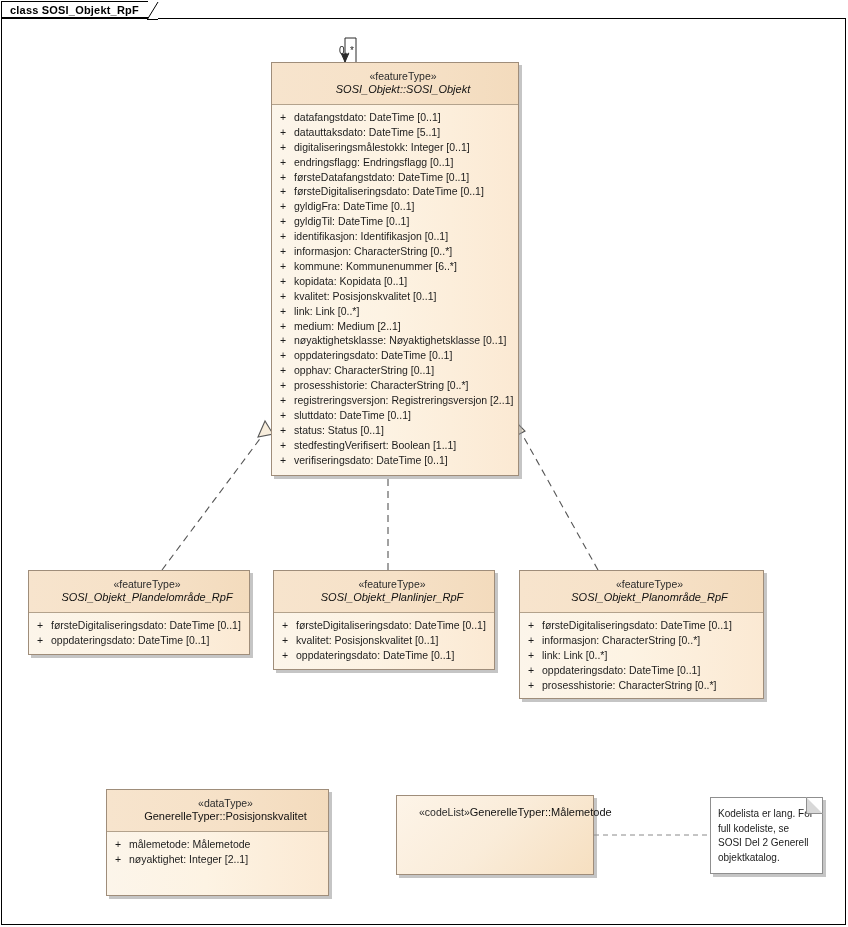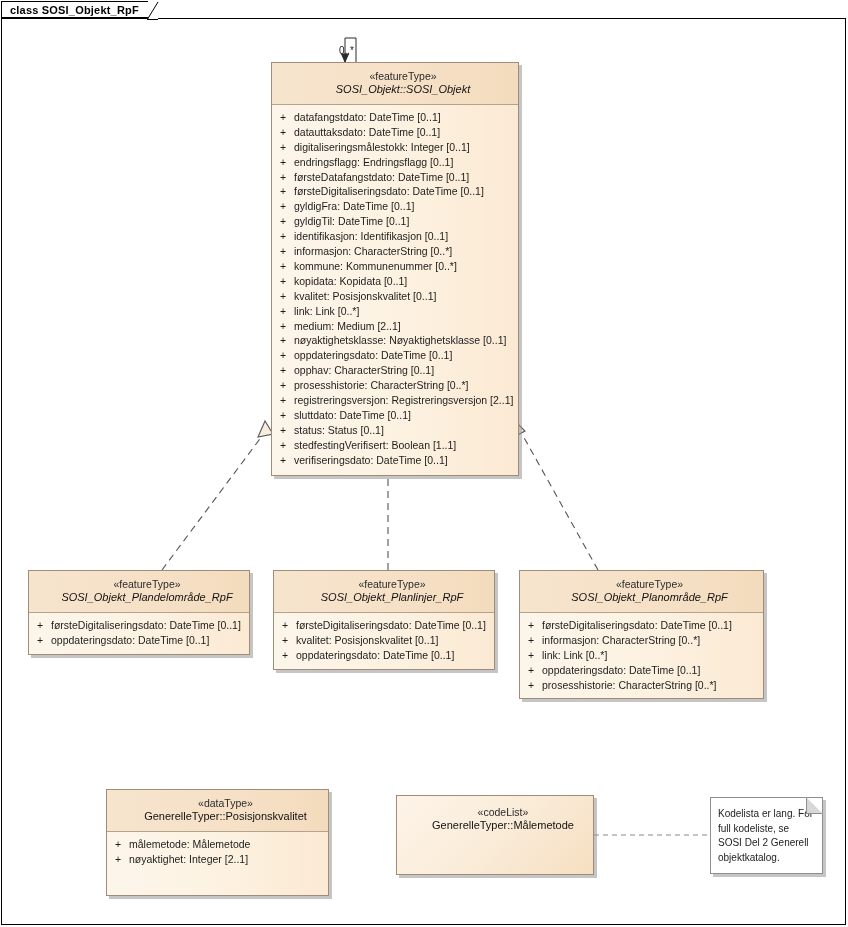--- a/index.html
+++ b/index.html
@@ -87,21 +87,21 @@
   #cls-plandelomrade{left:28px;top:570px;width:222px;}
   #cls-planlinjer{left:273px;top:570px;width:222px;}
   #cls-planomrade{left:519px;top:570px;width:245px;}
 
   
   #cls-posisjonskvalitet{left:106px;top:789px;width:223px;}
   #cls-posisjonskvalitet .attrs{padding-bottom:28px;}
   #cls-malemetode{left:396px;top:795px;width:198px;height:80px;}
   #cls-malemetode .hdr{
     border-bottom:none;height:100%;box-sizing:border-box;
-    display:flex;flex-direction:column;justify-content:flex-start;
+    display:flex;flex-direction:row;justify-content:flex-start;
     padding-top:10px;
     background:linear-gradient(135deg,#fdf4e8 0%,#faecd9 50%,#f6dfc0 100%);
   }
 
   
   .note{
     position:absolute;left:710px;top:797px;
     width:113px;height:77px;
     box-sizing:border-box;
     background:#fff;
@@ -183,21 +183,21 @@
       <span class="stereo">«featureType»</span>
       <span class="cname">SOSI_Objekt::SOSI_Objekt</span>
     </div>
     <div class="attrs">
       <div class="attr">
           <span class="vis">+</span>
           <span>datafangstdato: DateTime [0..1]</span>
         </div>
       <div class="attr">
           <span class="vis">+</span>
-          <span>datauttaksdato: DateTime [0..1]</span>
+          <span>datauttaksdato: DateTime [5..1]</span>
         </div>
       <div class="attr">
           <span class="vis">+</span>
           <span>digitaliseringsmålestokk: Integer [0..1]</span>
         </div>
       <div class="attr">
           <span class="vis">+</span>
           <span>endringsflagg: Endringsflagg [0..1]</span>
         </div>
       <div class="attr">
@@ -219,21 +219,21 @@
       <div class="attr">
           <span class="vis">+</span>
           <span>identifikasjon: Identifikasjon [0..1]</span>
         </div>
       <div class="attr">
           <span class="vis">+</span>
           <span>informasjon: CharacterString [0..*]</span>
         </div>
       <div class="attr">
           <span class="vis">+</span>
-          <span>kommune: Kommunenummer [0..*]</span>
+          <span>kommune: Kommunenummer [6..*]</span>
         </div>
       <div class="attr">
           <span class="vis">+</span>
           <span>kopidata: Kopidata [0..1]</span>
         </div>
       <div class="attr">
           <span class="vis">+</span>
           <span>kvalitet: Posisjonskvalitet [0..1]</span>
         </div>
       <div class="attr">

